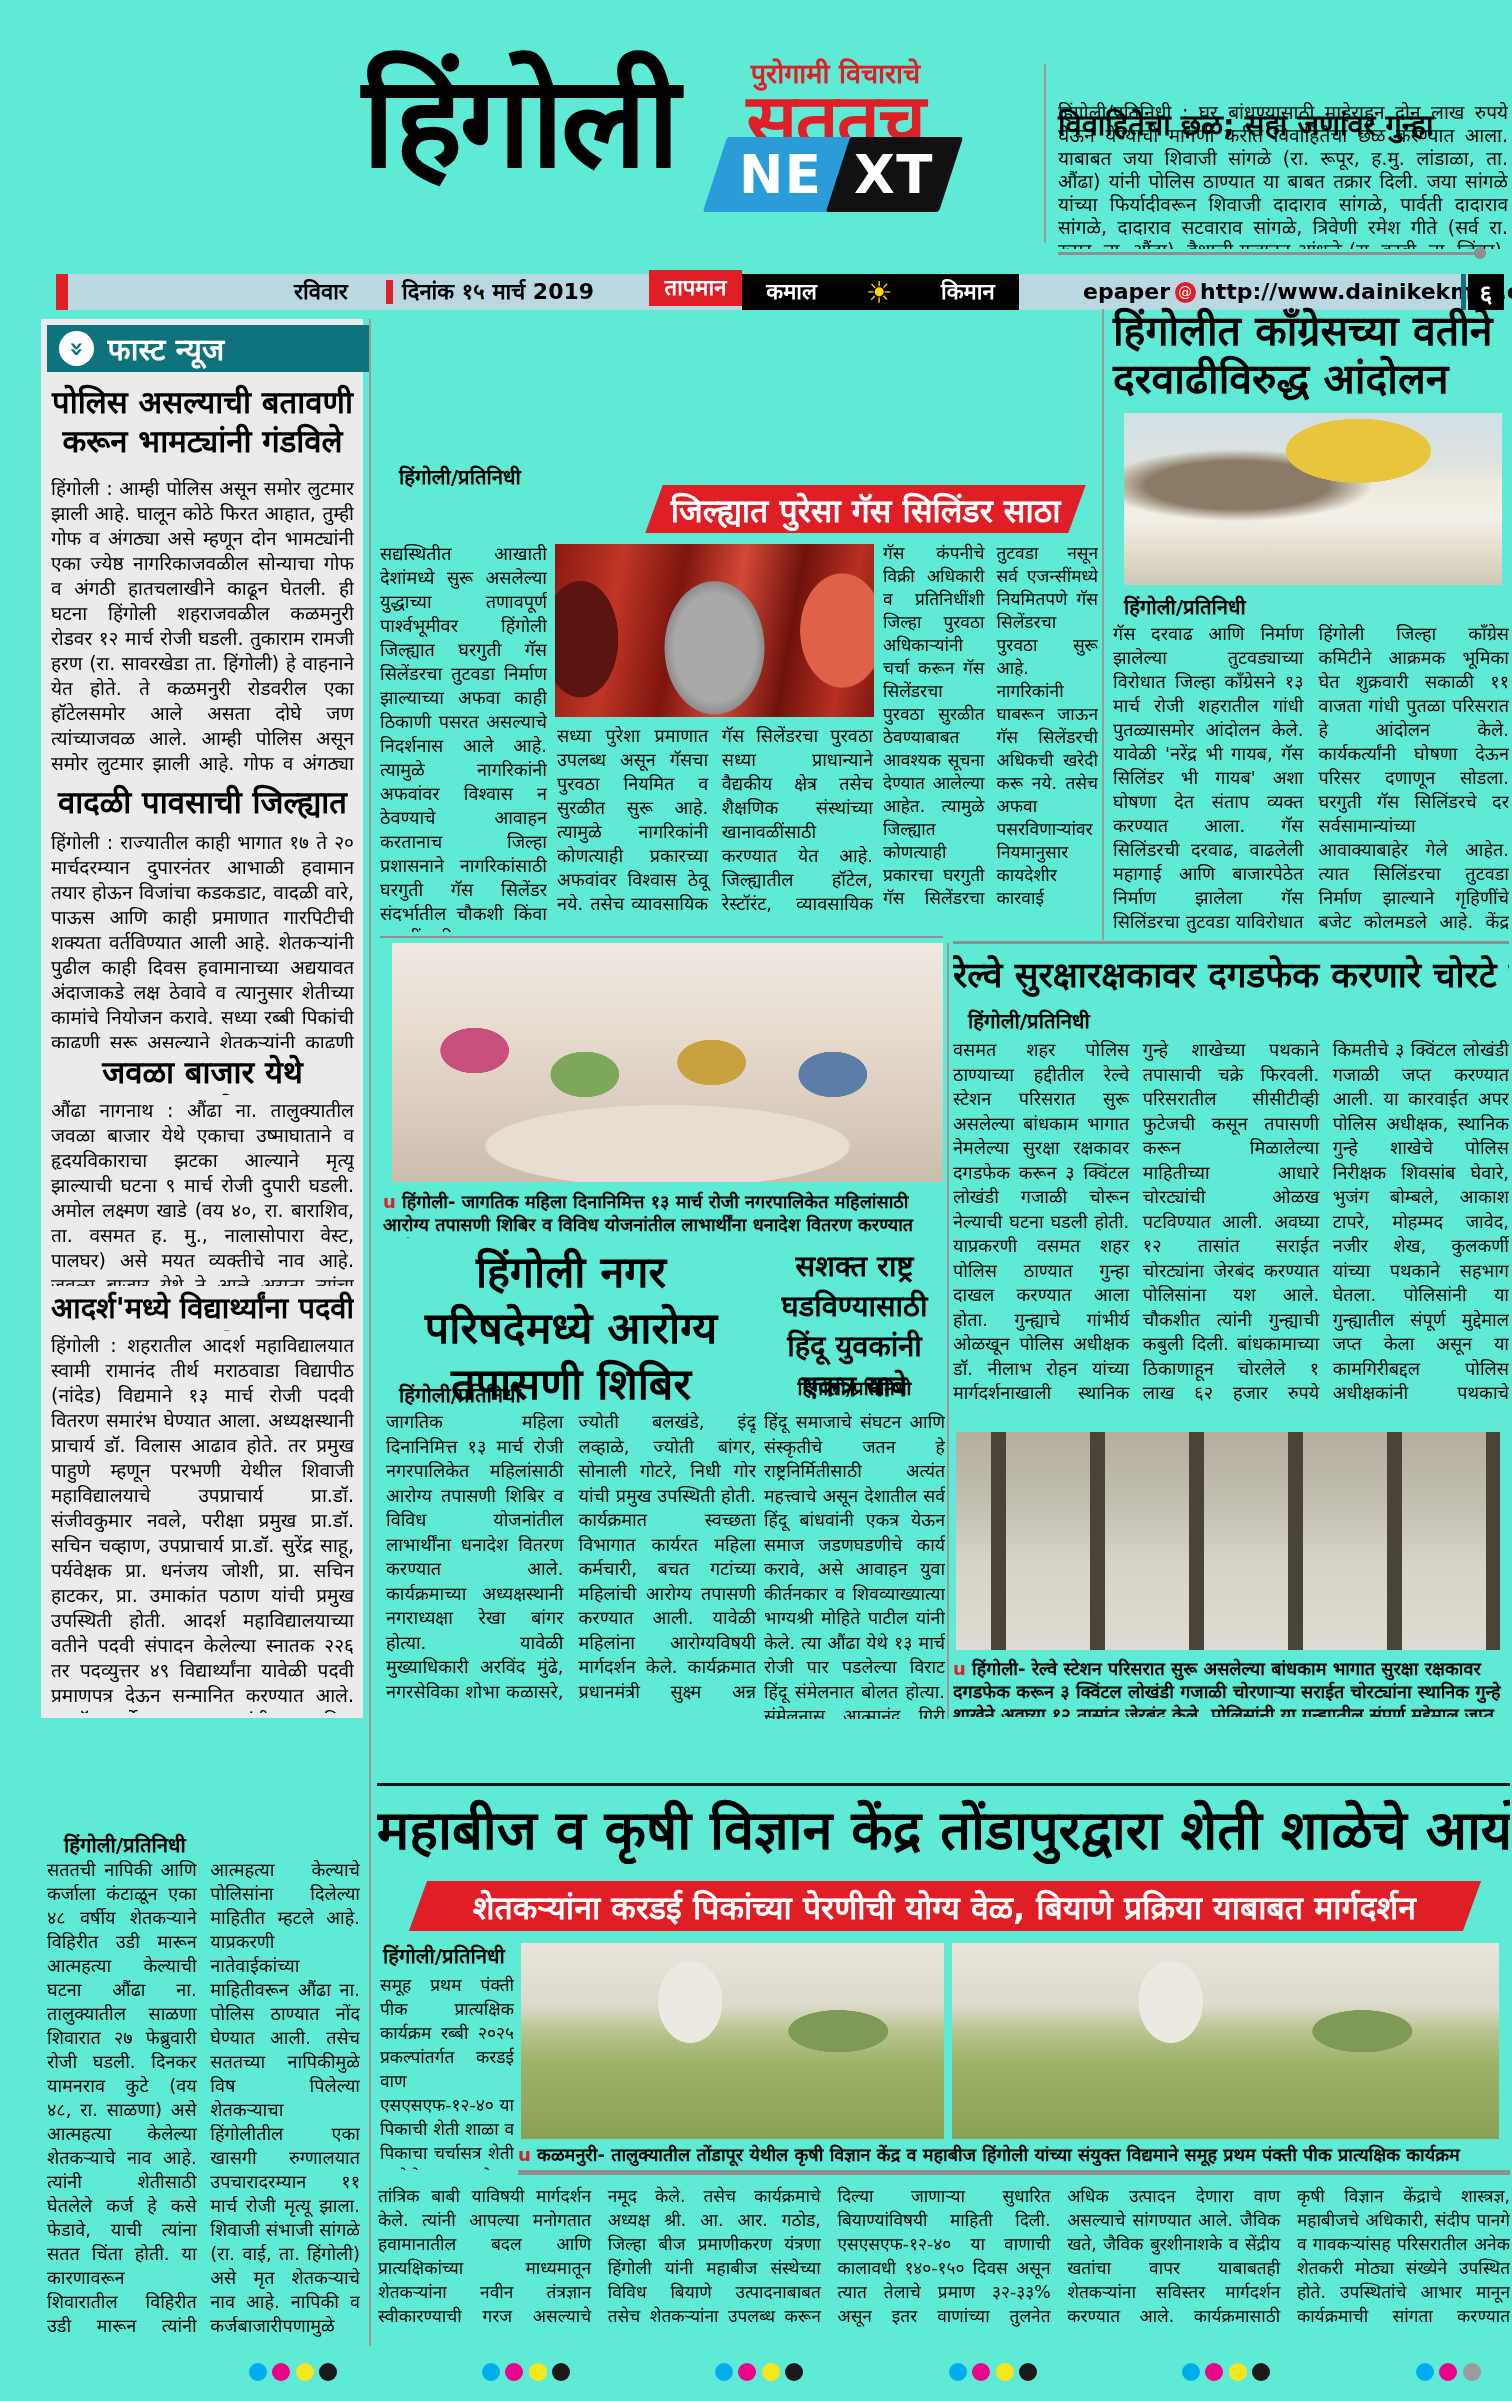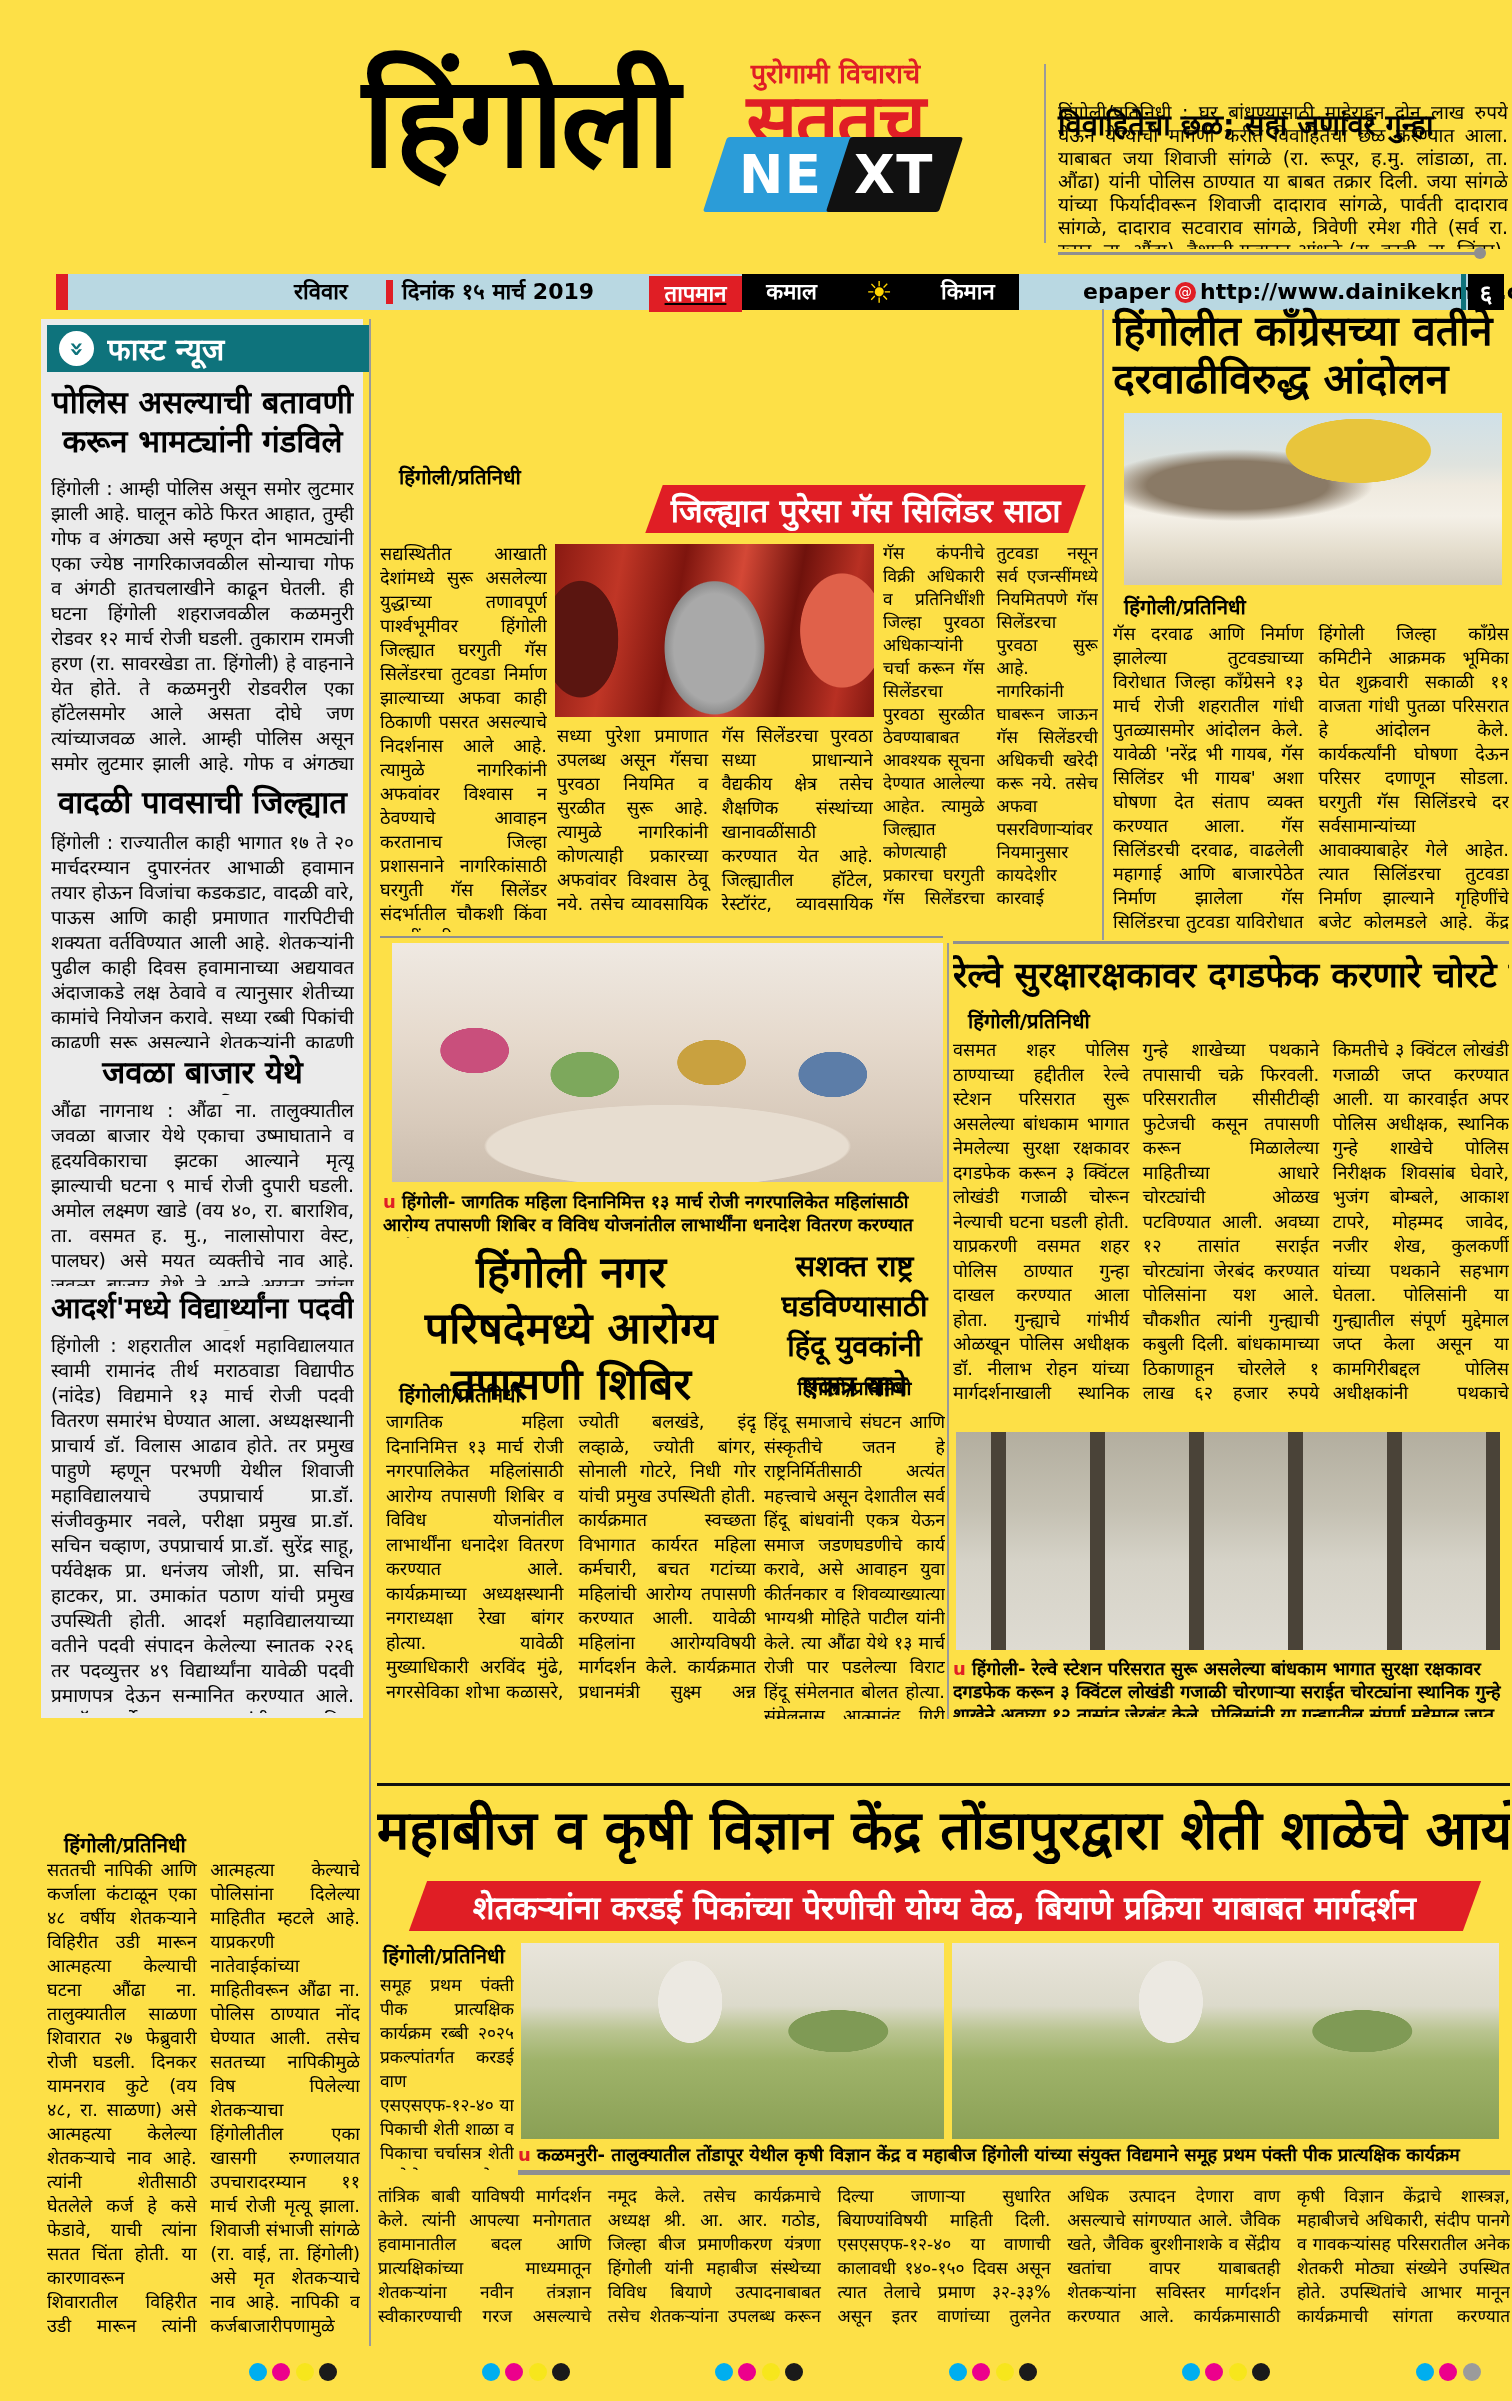--- a/index.html
+++ b/index.html
@@ -1,16 +1,16 @@
 <!DOCTYPE html>
 <html style="font-size:12px"><head>
 <meta charset="utf-8">
 <style>
   html,body{margin:0;padding:0;background:#fff;}
-  #page{position:relative;width:1512px;height:2401px;background:#fde047;overflow:hidden;
+  #page{position:relative;width:1512px;height:2401px;background:#5eead4;overflow:hidden;
         font-family:"DejaVu Sans","Liberation Sans",sans-serif;color:#000;}
   .abs{position:absolute;}
   .j{text-align:justify;overflow:hidden;}
   .bT{font-size:19px;line-height:25px;}
   .bold{font-weight:bold;margin-top:44px;}
   .ctr{text-align:center;}
   .wh{color:#fff;}
   
   .city{font-size:127px;line-height:1.1;font-weight:bold;letter-spacing:-3px;}
   .tagline{font-size:27px;font-weight:bold;color:#e01e25;}
@@ -105,21 +105,21 @@
   <div class="abs bold" style="left:1058px;top:60px;width:448px;font-size:29px;">विवाहितेचा छळ; सहा जणांवर गुन्हा</div>
   <div class="abs j" style="left:1058px;top:101px;width:450px;height:148px;font-size:19px;line-height:23px;">हिंगोली/प्रतिनिधी : घर बांधण्यासाठी माहेराहून दोन लाख रुपये घेऊन येण्याची मागणी करीत विवाहितेचा छळ करण्यात आला. याबाबत जया शिवाजी सांगळे (रा. रूपूर, ह.मु. लांडाळा, ता. औंढा) यांनी पोलिस ठाण्यात या बाबत तक्रार दिली. जया सांगळे यांच्या फिर्यादीवरून शिवाजी दादाराव सांगळे, पार्वती दादाराव सांगळे, दादाराव सटवाराव सांगळे, त्रिवेणी रमेश गीते (सर्व रा. रूपूर, ता. औंढा), वैशाली गजानन आंधळे (रा. कावी, ता. जिंतूर), संगीता गजानन चाटे (रा. तळेगाव, ता. मंठा, ह.मु. मुंबई) या सहा जणांविरोधात औंढा नागनाथ पोलिस ठाण्यात १३ मार्च रोजी गुन्हा दाखल करण्यात आला. अधिक तपास जमादार गजानन गिरी करीत आहेत.</div>
   <div class="abs hrule" style="left:1058px;top:252px;width:418px;"></div>
   <div class="abs enddot" style="left:1474px;top:247px;"></div>
 
   <div class="abs datebar" style="left:56px;top:274px;width:1447px;"></div>
   <div class="abs" style="left:56px;top:274px;width:12px;height:36px;background:#e01e25;"></div>
   <div class="abs dbtxt" style="left:294px;top:274px;">रविवार</div>
   <div class="abs" style="left:386px;top:280px;width:6.8px;height:24px;background:#e01e25;"></div>
   <div class="abs dbtxt" style="left:402px;top:274px;">दिनांक १५ मार्च 2019</div>
-  <div class="abs redbox" style="left:649px;top:276px;width:93px;text-decoration:underline;">
+  <div class="abs redbox" style="left:649px;top:270px;width:93px;">
     <span class="dbtxt wh">तापमान</span>
   </div>
   <div class="abs blackbox" style="left:742px;top:274px;width:277px;">
     <span class="dbtxt wh">कमाल</span>
     <span class="sun">☀</span>
     <span class="dbtxt wh">किमान</span>
   </div>
   <div class="abs" style="left:1083px;top:274px;height:36px;display:flex;align-items:center;">
     <span class="dbtxt">epaper</span>
     <span class="at">@</span>

